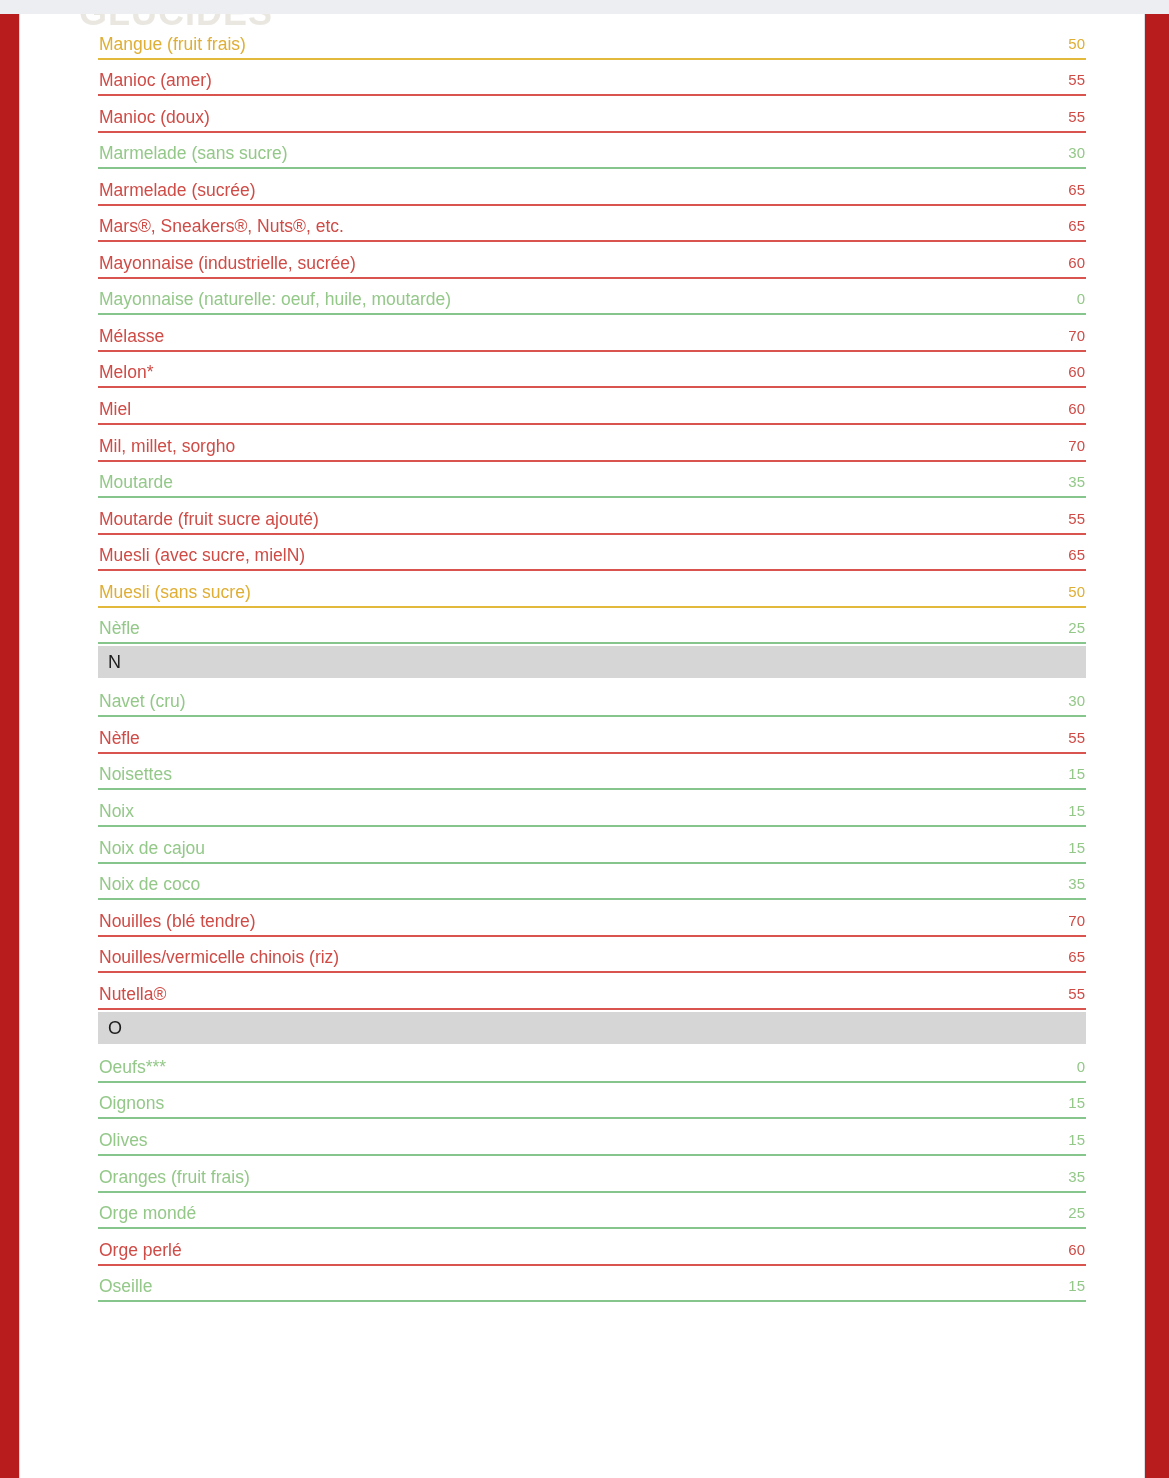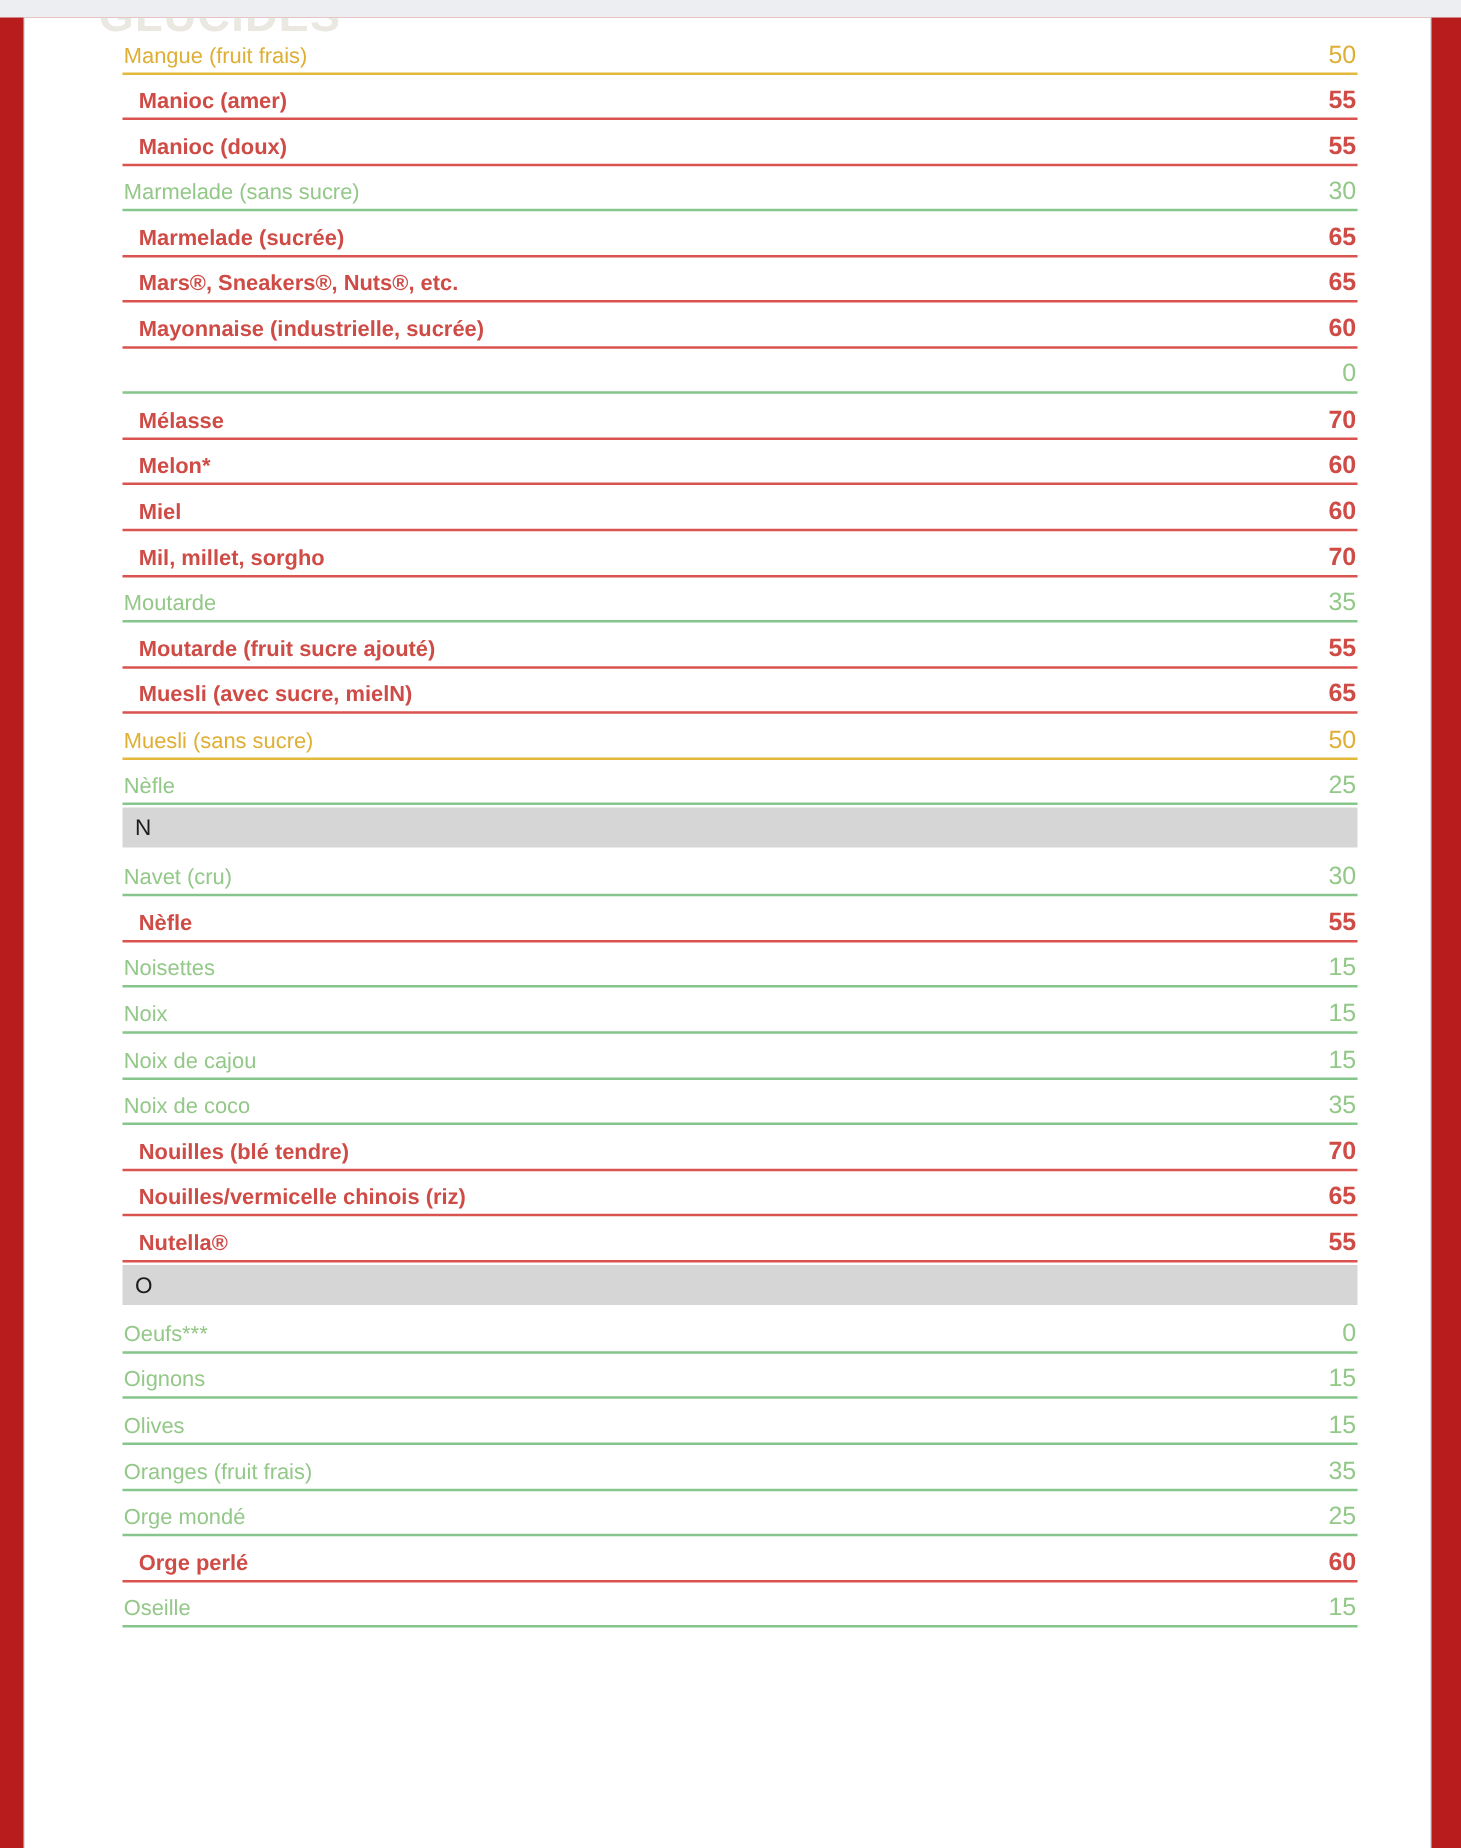--- a/index.html
+++ b/index.html
@@ -77,35 +77,35 @@
     left: 1px;
     bottom: 4px;
     font-size: 17.5px;
     line-height: 20px;
     white-space: nowrap;
   }
   .row .val {
     position: absolute;
     right: 1px;
     bottom: 4px;
-    font-size: 20px;
+    font-size: 15px;
     line-height: 20px;
     text-align: right;
     white-space: nowrap;
   }
 
   
   .gi-low  { color: #86c58b; }
   .gi-low  .name, .gi-low  .val  { color: #93c888; }
   .gi-mid  { color: #e3b93c; }
   .gi-mid  .name, .gi-mid  .val  { color: #dfae34; }
   .gi-high { color: #d9534f; }
   .gi-high .name, .gi-high .val  { color: #cf4b46; }
 
-  .gi-high .name, .gi-high .val { font-weight: 700; margin-left: 12px; }
+  .gi-high .name, .gi-high .val { font-weight: 400; }
 
   
   .section-head {
     position: relative;
     height: 36.55px;
   }
   .section-head .band {
     position: absolute;
     left: 0;
     right: 0;
@@ -168,20 +168,21 @@
           </div>
         </div>
         <div class="row gi-high">
           <div class="inner">
             <span class="name">Mayonnaise (industrielle, sucrée)</span>
             <span class="val">60</span>
           </div>
         </div>
         <div class="row gi-low">
           <div class="inner">
+            <span class="name">Mayonnaise (naturelle: oeuf, huile, moutarde)</span>
             <span class="val">0</span>
           </div>
         </div>
         <div class="row gi-high">
           <div class="inner">
             <span class="name">Mélasse</span>
             <span class="val">70</span>
           </div>
         </div>
         <div class="row gi-high">

